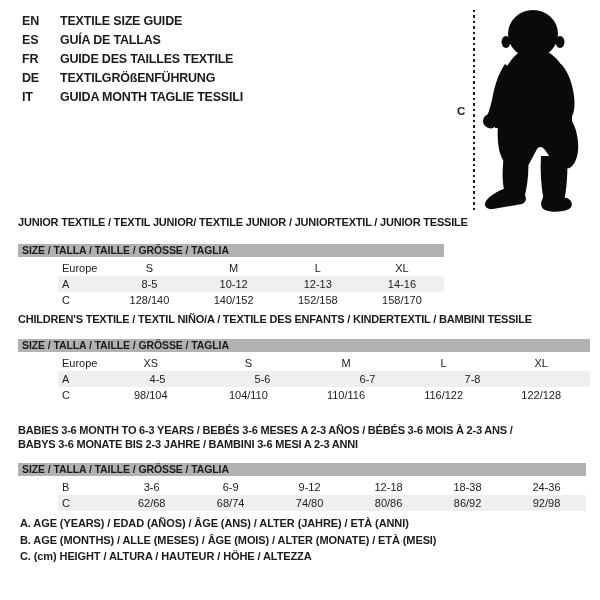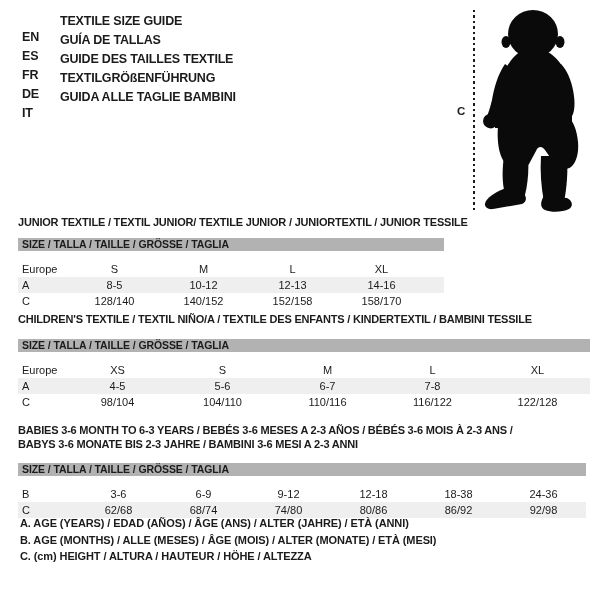--- a/index.html
+++ b/index.html
@@ -7,40 +7,40 @@
   }
   html,body{margin:0;padding:0;}
   body{width:600px;height:600px;background:var(--bg);
        font-family:"Liberation Sans",sans-serif;color:var(--ink);}
   .canvas{position:relative;width:600px;height:600px;background:var(--bg);overflow:hidden;}
 
   
   .lang-list{position:absolute;left:22px;top:12px;}
   .lang-row{display:flex;height:19px;line-height:19px;font-weight:bold;
             font-size:12.5px;letter-spacing:-0.2px;}
-  .lang-code{width:38px;margin-top:16px;}
+  .lang-code{width:38px;}
 
   
   .measure-line{position:absolute;left:473px;top:10px;width:2px;height:203px;
     background:repeating-linear-gradient(to bottom,var(--ink) 0 2.5px,transparent 2.5px 5.5px);}
   .measure-label{position:absolute;left:457px;top:105px;font-size:11.5px;font-weight:600;}
   .baby{position:absolute;left:479px;top:6px;width:118px;height:206px;color:var(--sil);}
 
   
   .tbl{position:absolute;left:18px;}
   #t0{top:216px;width:426px;}
   #t1{top:313px;width:572px;}
   #t2{top:424px;width:568px;}
   .tbl-title{font-size:11px;font-weight:bold;line-height:13.5px;
-             letter-spacing:-0.2px;white-space:nowrap;margin-bottom:8px;}
+             letter-spacing:-0.2px;white-space:nowrap;margin-bottom:14px;}
   #t1 .tbl-title, #t2 .tbl-title{margin-bottom:12px;}
   .size-bar{height:13px;line-height:13px;background:var(--bar);font-size:10.5px;
-            font-weight:bold;padding-left:4px;margin-bottom:10px;letter-spacing:-0.1px;
+            font-weight:bold;padding-left:4px;margin-bottom:3px;letter-spacing:-0.1px;
             box-sizing:border-box;}
-  .t-row{display:flex;height:16px;line-height:16px;font-size:11px;}
+  .t-row{display:flex;height:16px;line-height:16px;font-size:11px;margin-left:40px;}
   .t-row.shaded{background:var(--row);}
   .t-label{padding-left:4px;box-sizing:border-box;text-align:left;}
   .t-cell{text-align:center;}
   #t0 .t-label{width:52px}  #t0 .t-cell{width:89px}
   #t1 .t-label{width:47px}  #t1 .t-cell{width:105px}
   #t2 .t-label{width:58px}  #t2 .t-cell{width:85px}
 
   
   .legend{position:absolute;left:20px;top:515px;font-size:11px;font-weight:bold;
           line-height:16.5px;letter-spacing:-0.1px;}
@@ -62,21 +62,21 @@
     <div class="lang-row">
       <span class="lang-code">FR</span>
       <span class="lang-label">GUIDE DES TAILLES TEXTILE</span>
     </div>
     <div class="lang-row">
       <span class="lang-code">DE</span>
       <span class="lang-label">TEXTILGRÖßENFÜHRUNG</span>
     </div>
     <div class="lang-row">
       <span class="lang-code">IT</span>
-      <span class="lang-label">GUIDA ALLE TAGLIE BAMBINI</span>
+      <span class="lang-label">GUIDA MONTH TAGLIE TESSILI</span>
     </div>
   </div>
 
   <div class="measure-line"></div>
   <div class="measure-label">C</div>
   <svg class="baby" viewBox="0 0 118 206" xmlns="http://www.w3.org/2000/svg" aria-hidden="true">
     <g fill="currentColor">
       <ellipse cx="54" cy="28" rx="25" ry="24"></ellipse>
       <ellipse cx="27" cy="36" rx="4.5" ry="6"></ellipse>
       <ellipse cx="81" cy="36" rx="4.5" ry="6"></ellipse>

